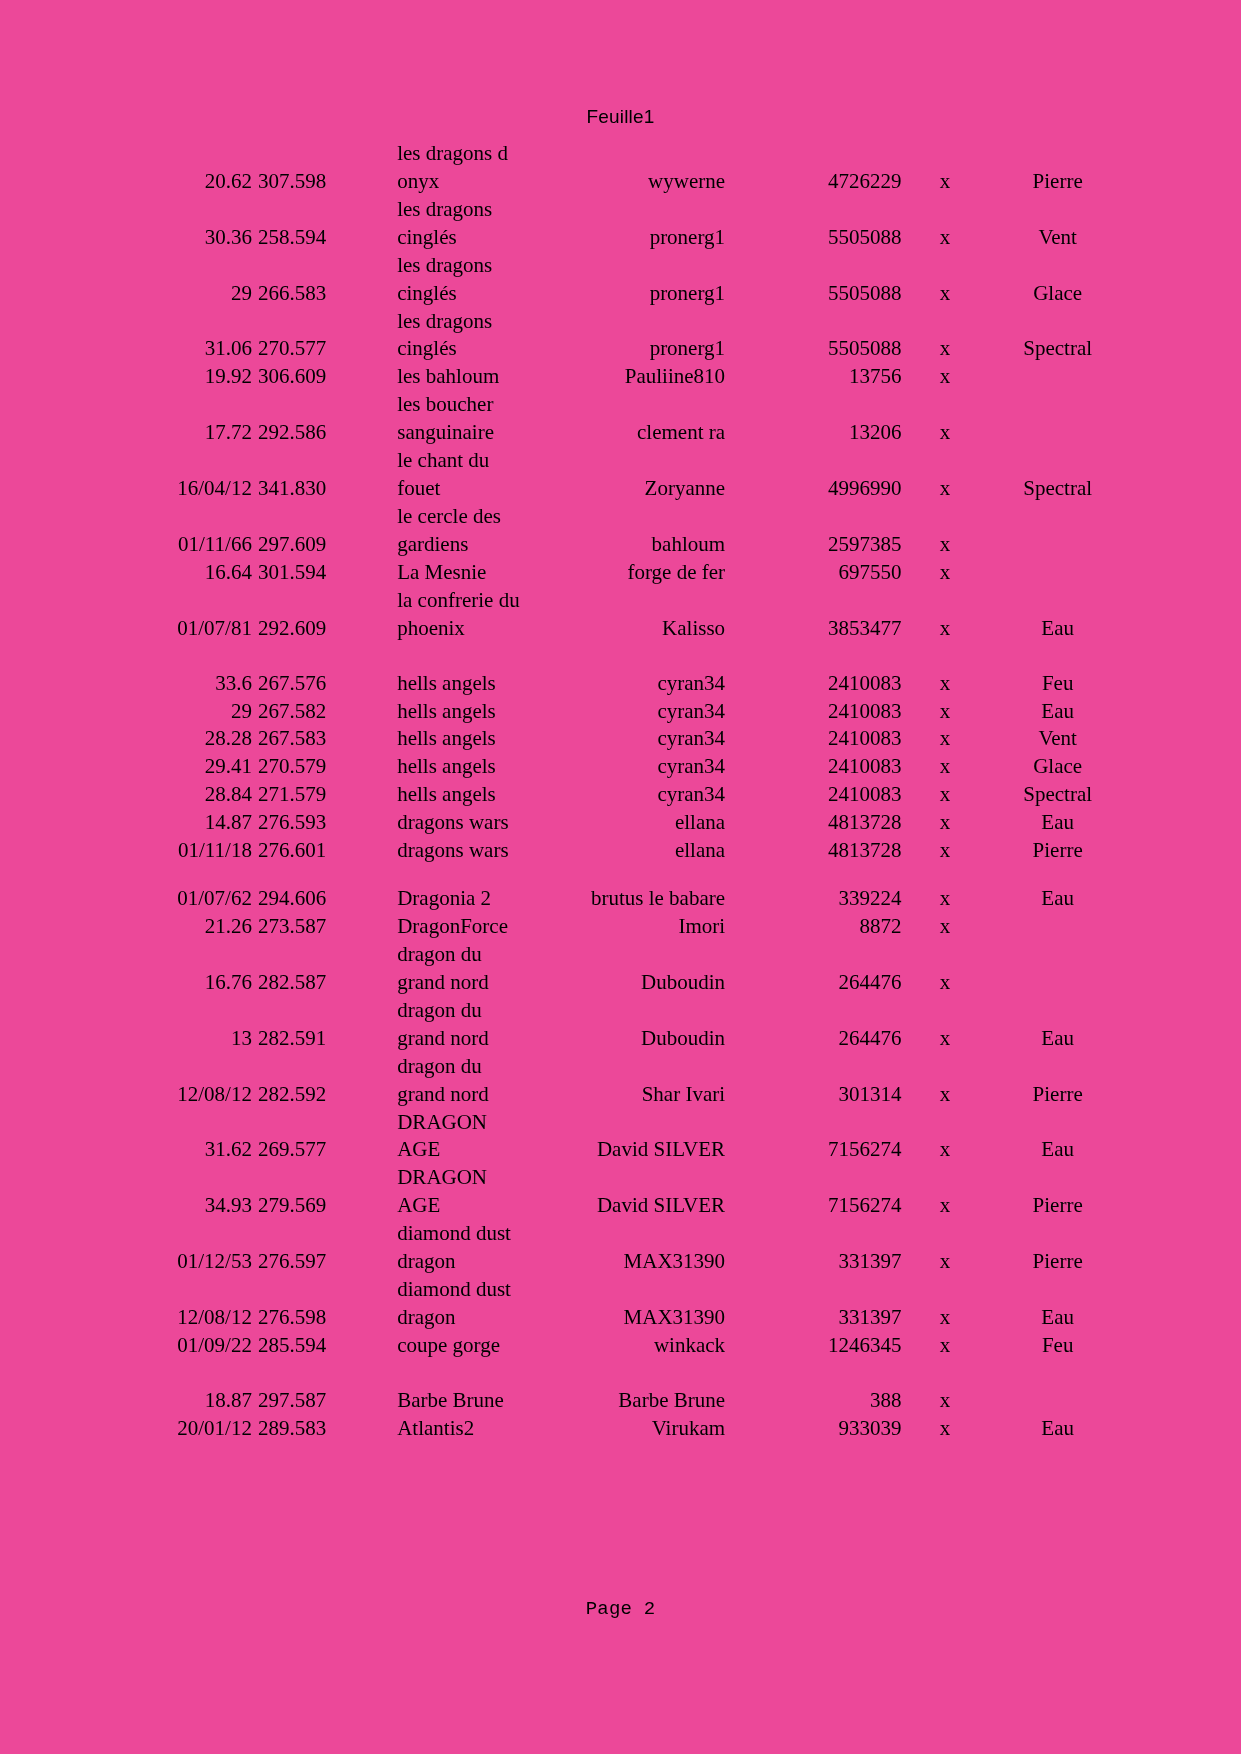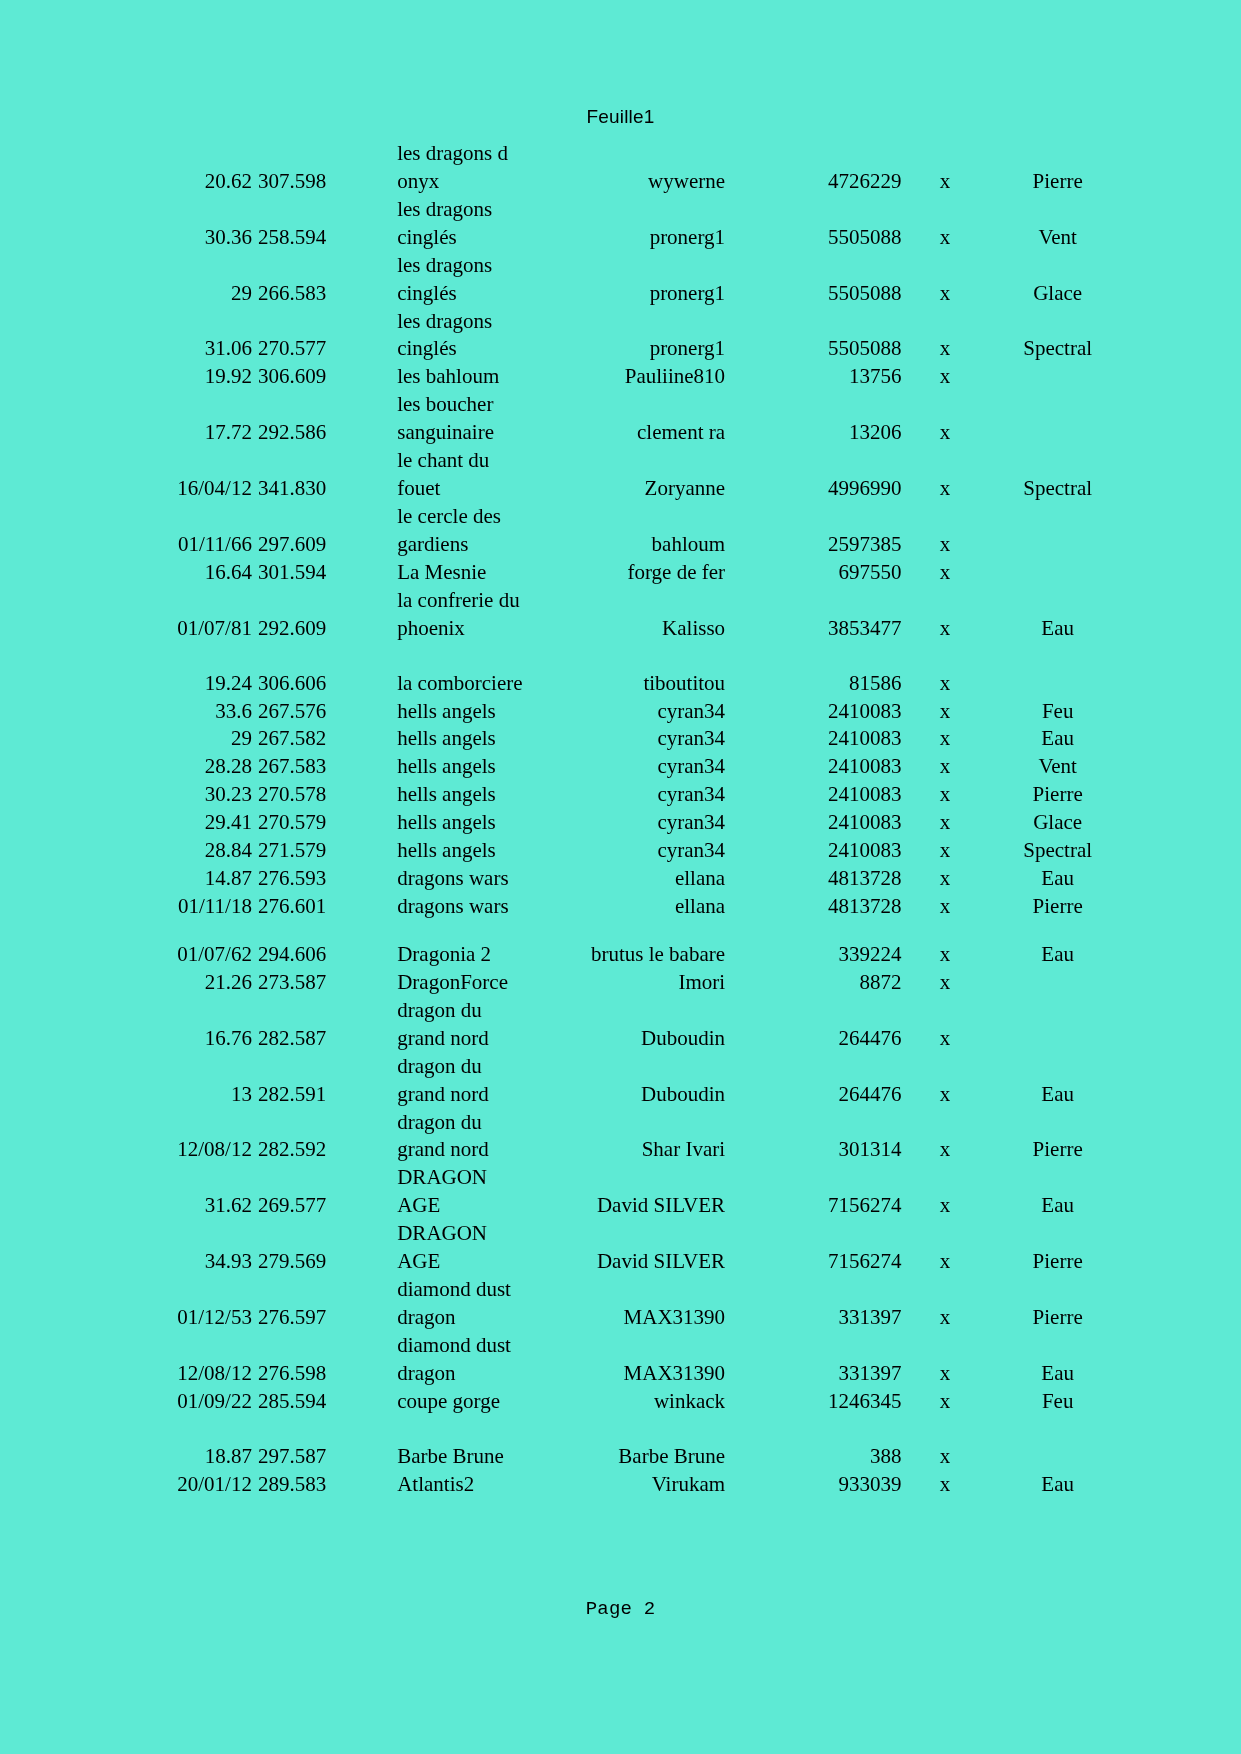--- a/index.html
+++ b/index.html
@@ -4,21 +4,21 @@
 <style>
   html, body {
     margin: 0;
     padding: 0;
     background: #ffffff;
   }
   .page {
     position: relative;
     width: 1241px;
     height: 1754px;
-    background: #5eead4;
+    background: #ec4899;
     margin: 0 auto;
     overflow: hidden;
     color: #000000;
   }
   .sheet-header {
     position: absolute;
     top: 106px;
     left: 0;
     width: 1241px;
     text-align: center;
@@ -199,29 +199,20 @@
           <tr class="row-gap">
             <td class="c-date"></td>
             <td class="c-score"></td>
             <td class="c-guild"></td>
             <td class="c-player"></td>
             <td class="c-points"></td>
             <td class="c-mark"></td>
             <td class="c-element"></td>
           </tr>
           <tr class="row-short">
-            <td class="c-date">19.24</td>
-            <td class="c-score">306.606</td>
-            <td class="c-guild">la comborciere</td>
-            <td class="c-player">tiboutitou</td>
-            <td class="c-points">81586</td>
-            <td class="c-mark">x</td>
-            <td class="c-element"></td>
-          </tr>
-          <tr class="row-short">
             <td class="c-date">33.6</td>
             <td class="c-score">267.576</td>
             <td class="c-guild">hells angels</td>
             <td class="c-player">cyran34</td>
             <td class="c-points">2410083</td>
             <td class="c-mark">x</td>
             <td class="c-element">Feu</td>
           </tr>
           <tr class="row-short">
             <td class="c-date">29</td>
@@ -233,29 +224,20 @@
             <td class="c-element">Eau</td>
           </tr>
           <tr class="row-short">
             <td class="c-date">28.28</td>
             <td class="c-score">267.583</td>
             <td class="c-guild">hells angels</td>
             <td class="c-player">cyran34</td>
             <td class="c-points">2410083</td>
             <td class="c-mark">x</td>
             <td class="c-element">Vent</td>
-          </tr>
-          <tr class="row-short">
-            <td class="c-date">30.23</td>
-            <td class="c-score">270.578</td>
-            <td class="c-guild">hells angels</td>
-            <td class="c-player">cyran34</td>
-            <td class="c-points">2410083</td>
-            <td class="c-mark">x</td>
-            <td class="c-element">Pierre</td>
           </tr>
           <tr class="row-short">
             <td class="c-date">29.41</td>
             <td class="c-score">270.579</td>
             <td class="c-guild">hells angels</td>
             <td class="c-player">cyran34</td>
             <td class="c-points">2410083</td>
             <td class="c-mark">x</td>
             <td class="c-element">Glace</td>
           </tr>

